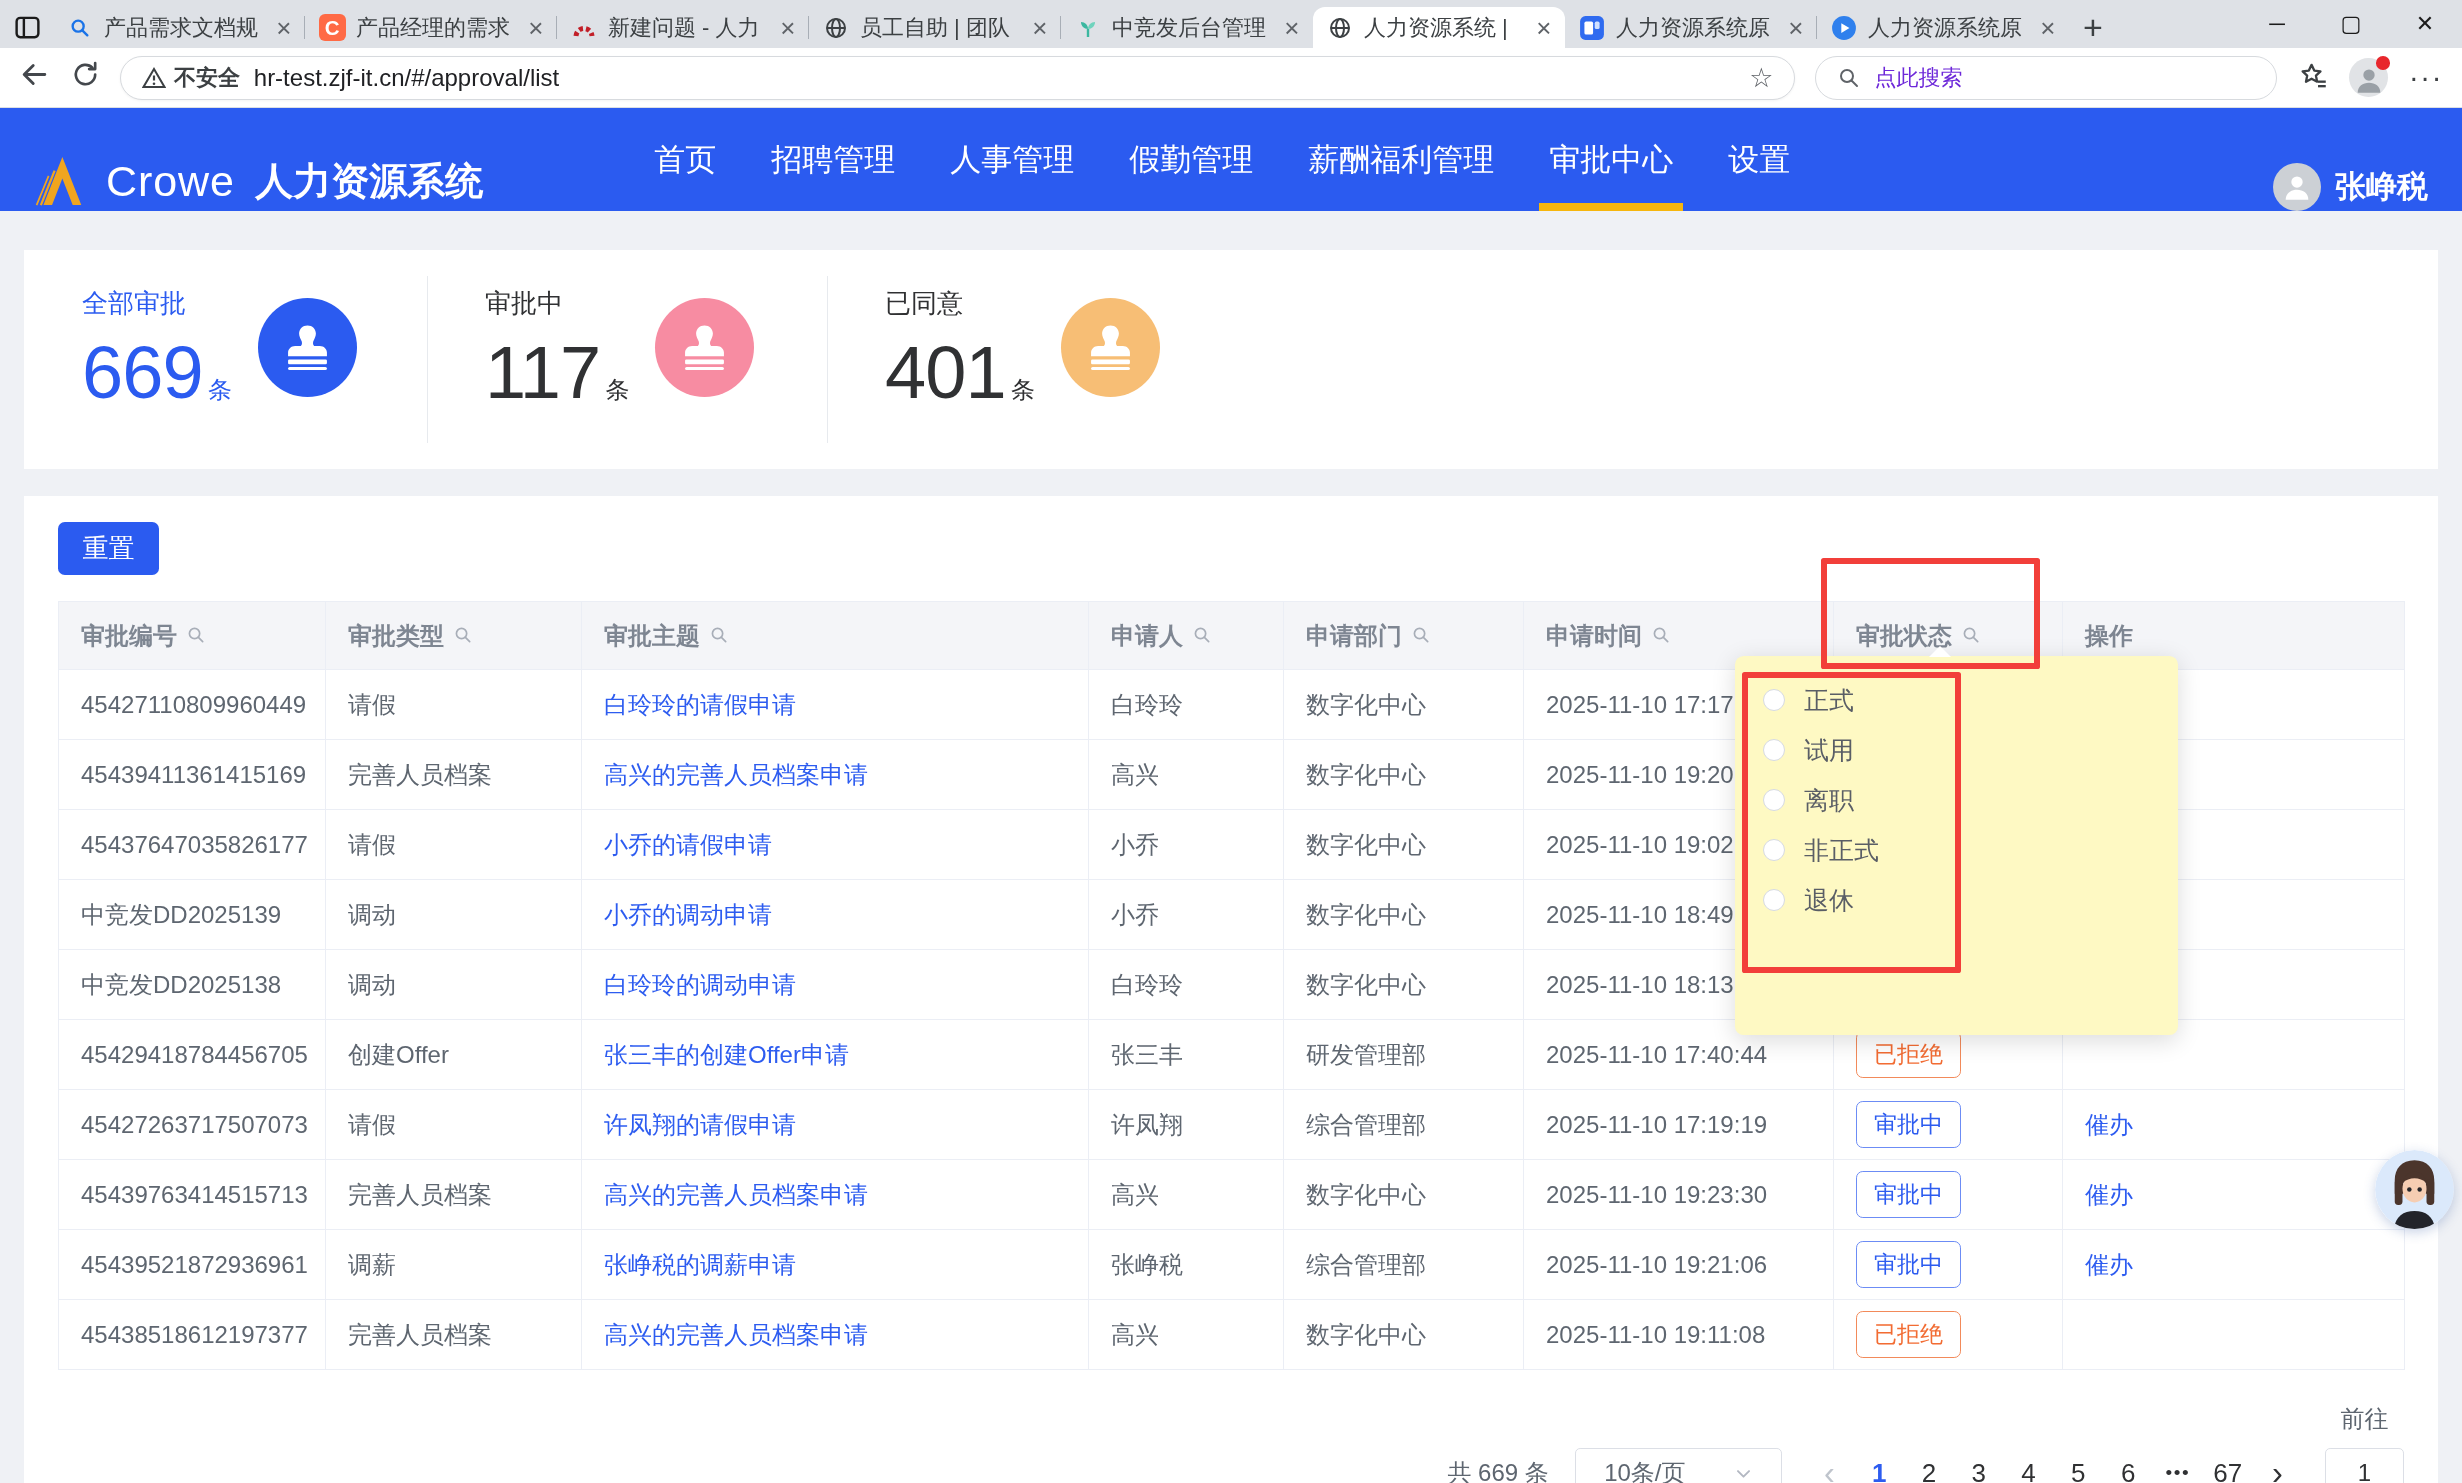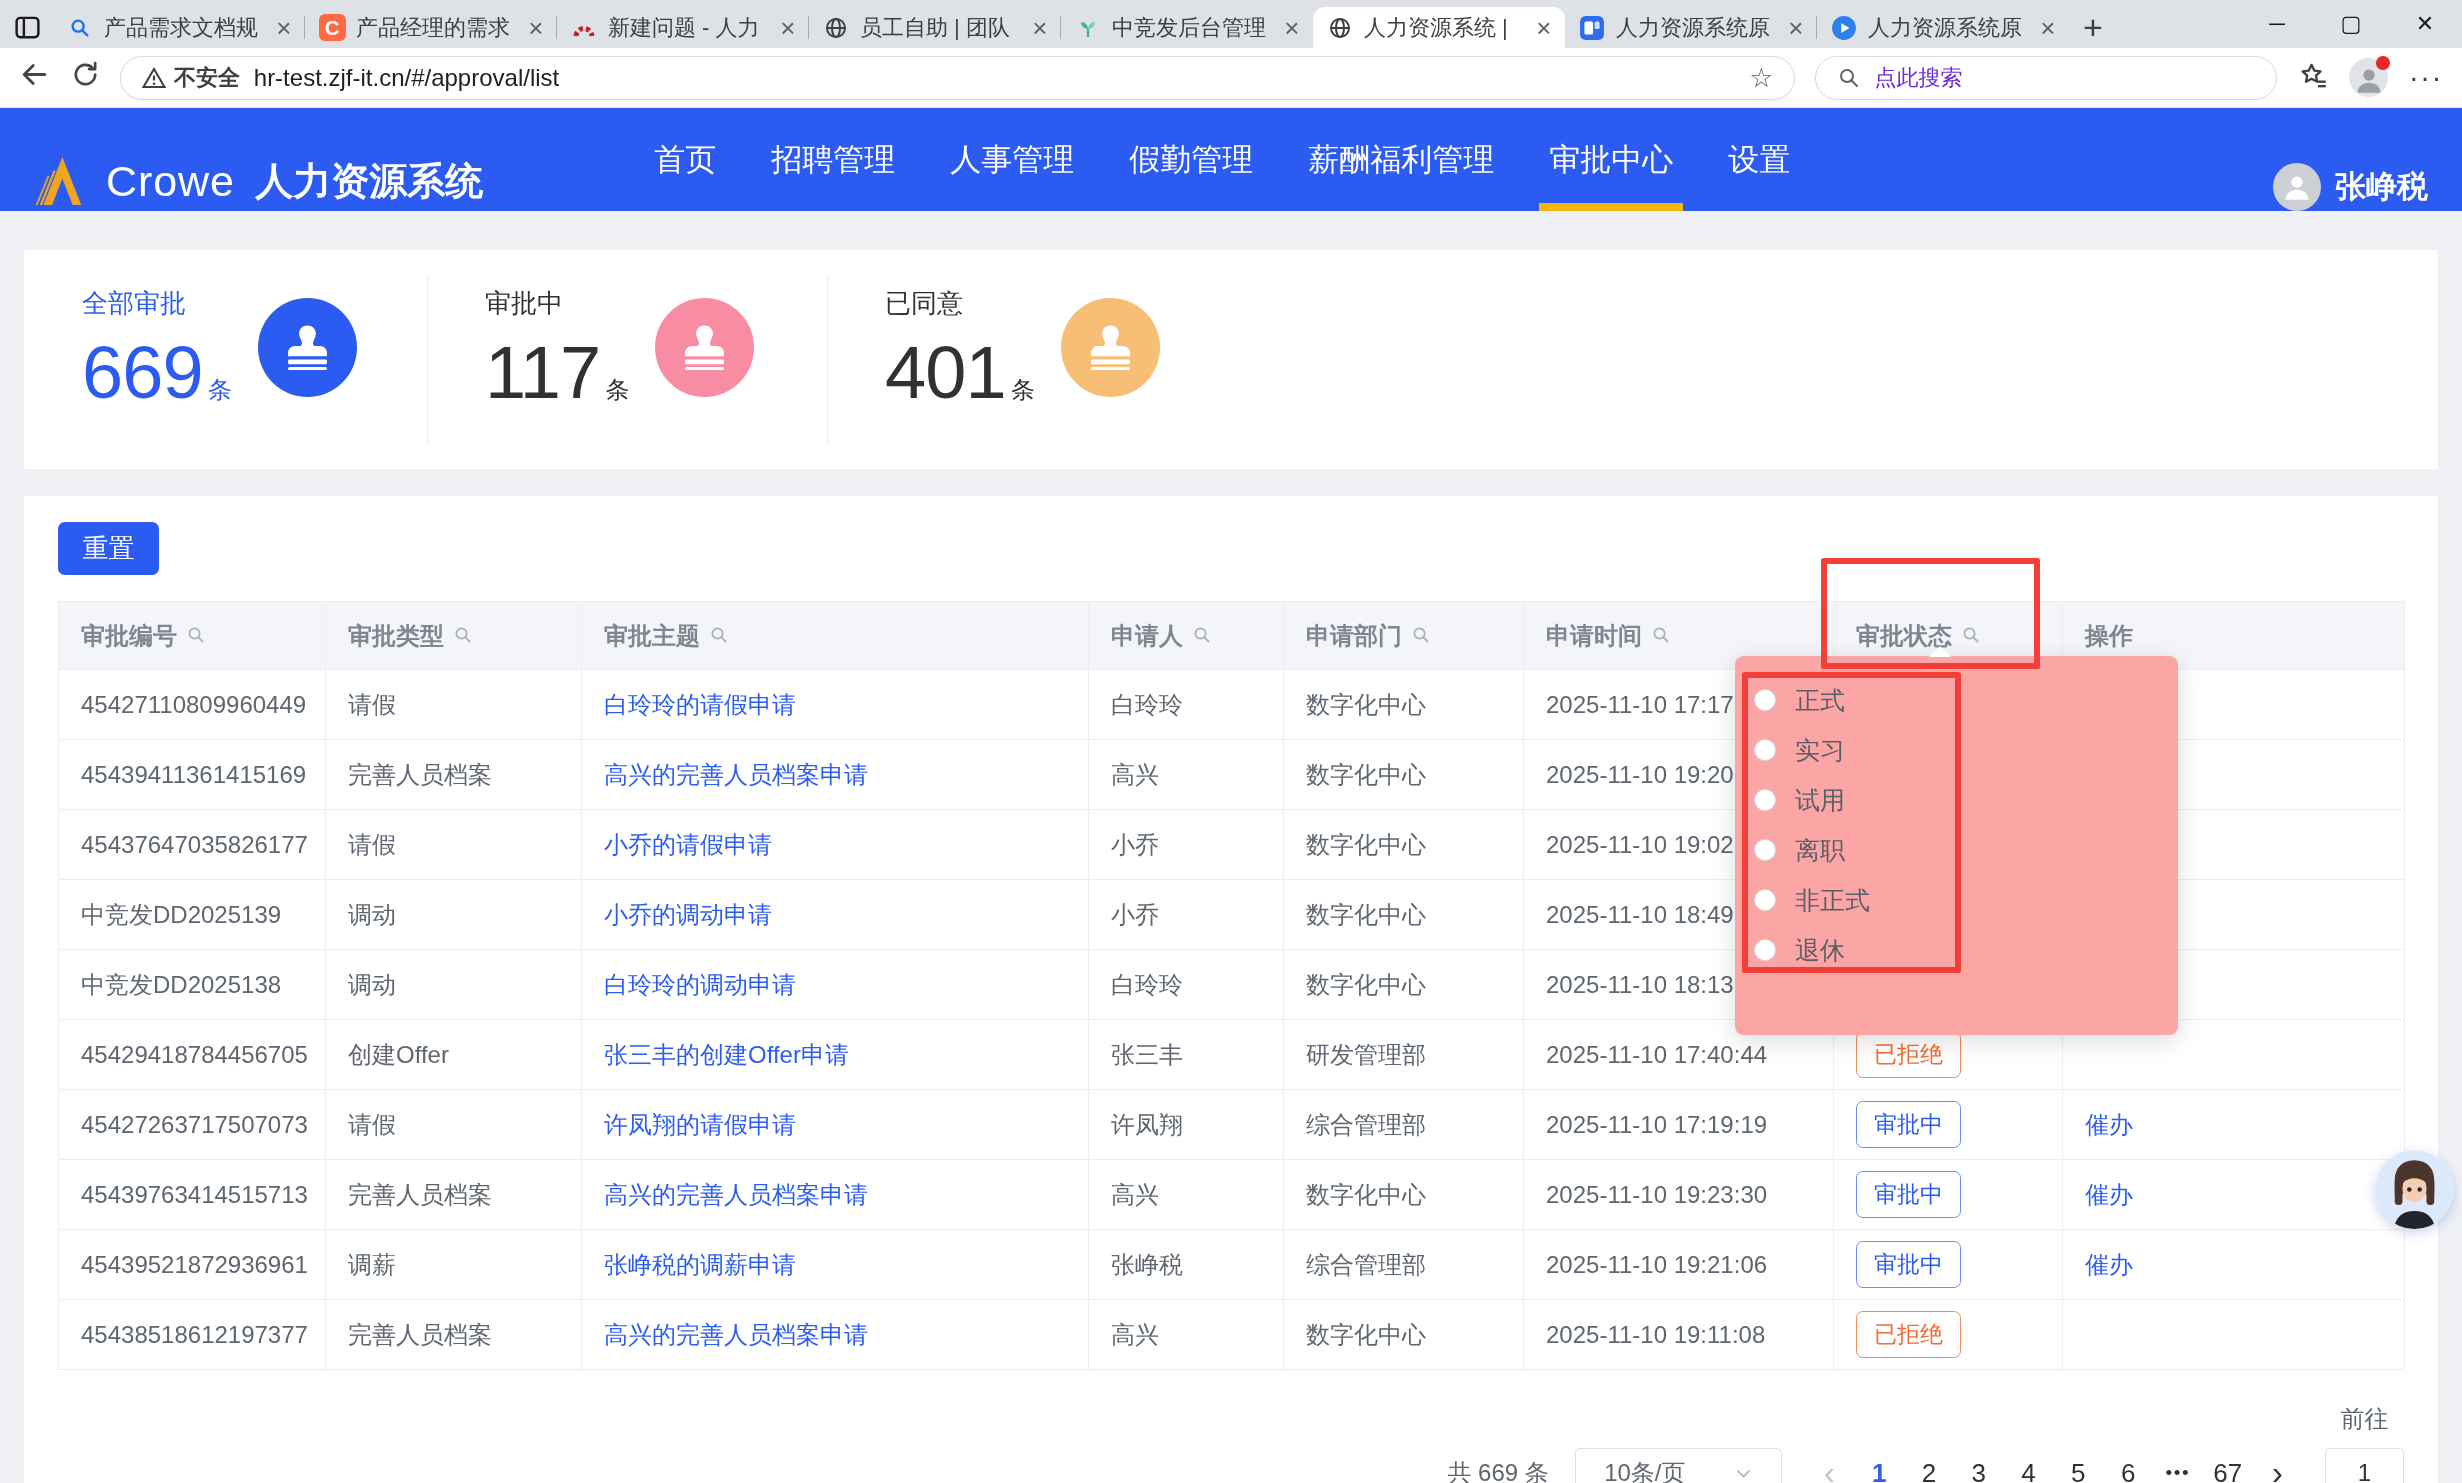--- a/index.html
+++ b/index.html
@@ -85,22 +85,22 @@
   .pg-item { min-width:43px; height:50px; display:flex; align-items:center; justify-content:center; font-size:26px; color:#303133; cursor:pointer; }
   .pg-item.arrow-prev { color:#bfc4cc; font-size:32.5px; }
   .pg-item.arrow-next { font-size:32.5px; }
   .pg-item.active { color:#2d5cf0; font-weight:bold; }
   .pg-item.dots { color:#303133; font-size:19px; letter-spacing:1.7px; }
   .pg-goto { display:flex; align-items:center; gap:13.7px;flex-direction:column; }
   .pg-goto-label, .pg-goto-unit { font-size:24px; color:#5e6670; }
   .goto-input { width:79px; height:50px; border:0.9px solid #dcdfe6; border-radius:5.1px; text-align:center; font-size:24px; color:#303133; font-family:inherit; }
 
   
-  .dropdown-panel { position:absolute; left:1735px; top:656px; width:443px; height:379px; background:#fca5a5; border-radius:8.6px;
-                    box-shadow:0 5.1px 24px rgba(0,0,0,0.14); z-index:5; padding:19px 0 0 19px; }
+  .dropdown-panel { position:absolute; left:1735px; top:656px; width:443px; height:379px; background:#fef9c3; border-radius:8.6px;
+                    box-shadow:0 5.1px 24px rgba(0,0,0,0.14); z-index:5; padding:19px 0 0 28px; }
   .dropdown-panel::before { content:''; position:absolute; left:194px; top:-10.3px; width:0; height:0;
                     border-left:11px solid transparent; border-right:11px solid transparent; border-bottom:11px solid #fff; }
   .dd-option { height:50px; display:flex; align-items:center; gap:19px; }
   .dd-radio { width:22px; height:22px; border-radius:50%; border:1.7px solid #d6dae2; background:#fff; flex:0 0 22px; }
   .dd-label { font-size:25px; color:#5a5e66; }
 
   
   .red-box { position:absolute; border:6px solid #f23f3a; border-radius:2.6px; z-index:6; pointer-events:none; }
   .red-box.box1 { left:1821px; top:558px; width:219px; height:111px; }
   .red-box.box2 { left:1742px; top:672px; width:219px; height:301px; }
@@ -557,24 +557,20 @@
       <input class="goto-input" value="1" style="">
       <span class="pg-goto-unit">页</span>
     </div>
   </div>
 </div>
 
 <div class="dropdown-panel">
   <div class="dd-option">
     <span class="dd-radio"></span>
     <span class="dd-label">正式</span>
-  </div>
-  <div class="dd-option">
-    <span class="dd-radio"></span>
-    <span class="dd-label">实习</span>
   </div>
   <div class="dd-option">
     <span class="dd-radio"></span>
     <span class="dd-label">试用</span>
   </div>
   <div class="dd-option">
     <span class="dd-radio"></span>
     <span class="dd-label">离职</span>
   </div>
   <div class="dd-option">

